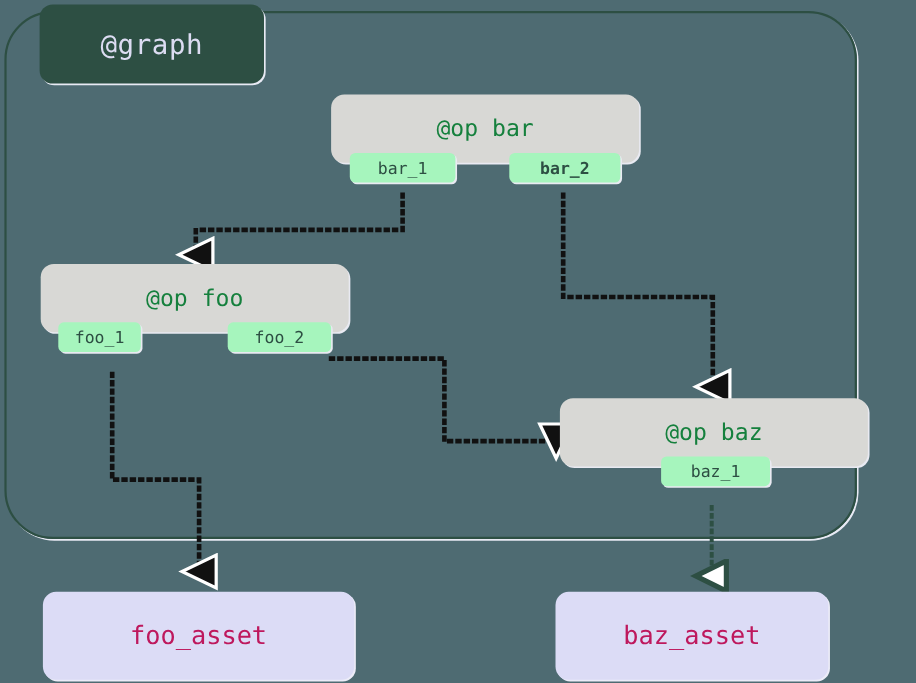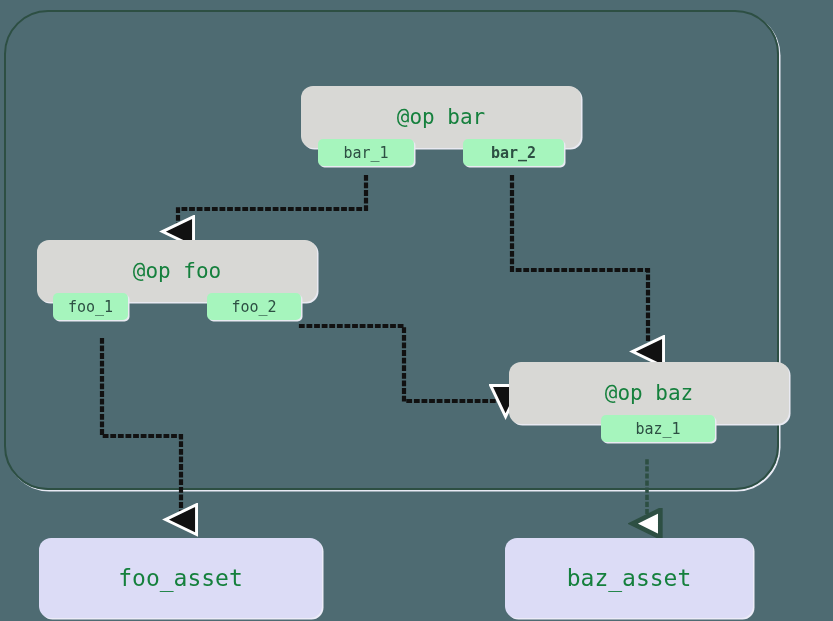--- a/index.html
+++ b/index.html
@@ -98,33 +98,36 @@
   }
 
   
   .asset-node {
     position: absolute;
     background: #dcdcf6;
     border-radius: 12px;
     display: flex;
     align-items: center;
     justify-content: center;
-    color: #15803d;
+    color: #be185d;
     font-size: 23px;
     z-index: 6;
     box-shadow: 1.5px 1.5px 0 0 #ececf8;
   }
 </style>
 </head>
 <body>
 
 <div id="stage">
 
   <div class="graph-container"></div>
 
+  <div class="graph-title">
+    <span>@graph</span>
+  </div>
 
   <svg id="edge-layer" width="833" height="621" viewBox="0 0 833 621">
     <defs>
       <marker id="arrow-filled" markerWidth="9" markerHeight="9" refX="3.2" refY="4.5" orient="auto" markerUnits="strokeWidth">
         <path d="M0.5,0.8 L7.6,0.8 L4.05,8.2 Z" fill="#111111" stroke="#ffffff" stroke-width="0.7"></path>
       </marker>
       <marker id="arrow-filled-right" markerWidth="9" markerHeight="9" refX="3.2" refY="4.5" orient="auto" markerUnits="strokeWidth">
         <path d="M0.5,0.8 L7.6,0.8 L4.05,8.2 Z" fill="#111111" stroke="#ffffff" stroke-width="0.7"></path>
       </marker>
       <marker id="arrow-hollow" markerWidth="10" markerHeight="10" refX="3.4" refY="4.6" orient="auto" markerUnits="strokeWidth">
@@ -169,21 +172,21 @@
         <span>foo_2</span>
       </div>
     </div>
   </div>
 
   <div class="op-node" style="left:509px; top:362px; width:280px;">
     <div class="op-body">
       <span>@op baz</span>
     </div>
     <div class="port-row">
-      <div class="port" style="left:92px; width:114px;">
+      <div class="port" style="left:92px; width:99px;">
         <span>baz_1</span>
       </div>
     </div>
   </div>
 
   <div class="asset-node" style="left:39px; top:538px; width:283px; height:80px;">
     <span>foo_asset</span>
   </div>
 
   <div class="asset-node" style="left:505px; top:538px; width:248px; height:80px;">

